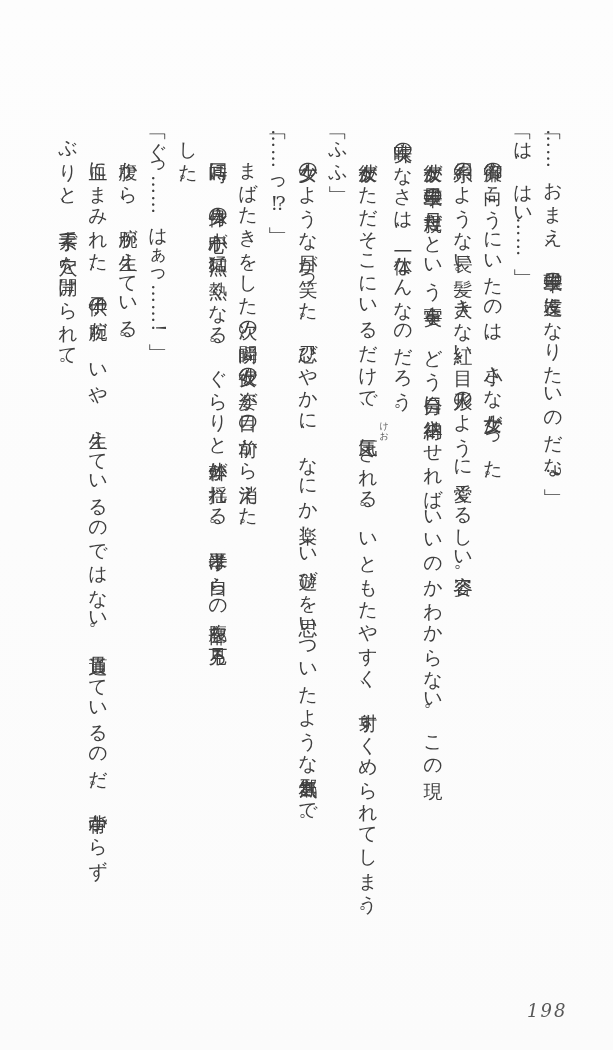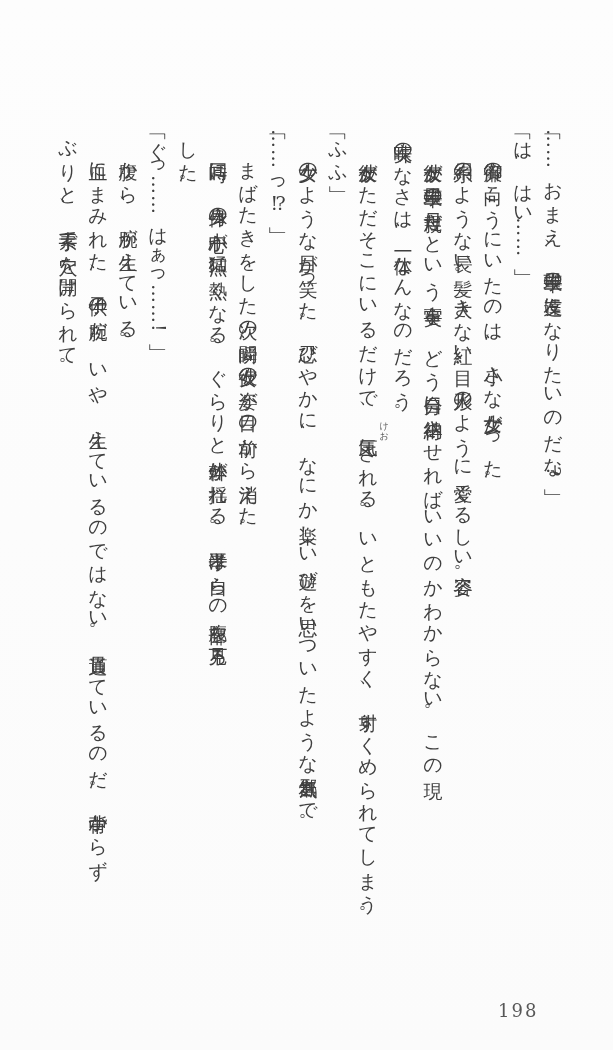--- a/index.html
+++ b/index.html
@@ -39,22 +39,23 @@
   ruby {
     ruby-align: center;
   }
   rt {
     font-size: 9px;
     letter-spacing: 0;
     color: #5a5a5a;
   }
   .page-number {
     position: absolute;
-    left: 498px;
+    left: 527px;
     top: 1000px;
+    font-style: italic;
     font-size: 18px;
     letter-spacing: 2px;
     color: var(--page-number-ink);
   }
 </style>
 </head>
 <body>
 
 <div class="page">
   <main class="text-block">

